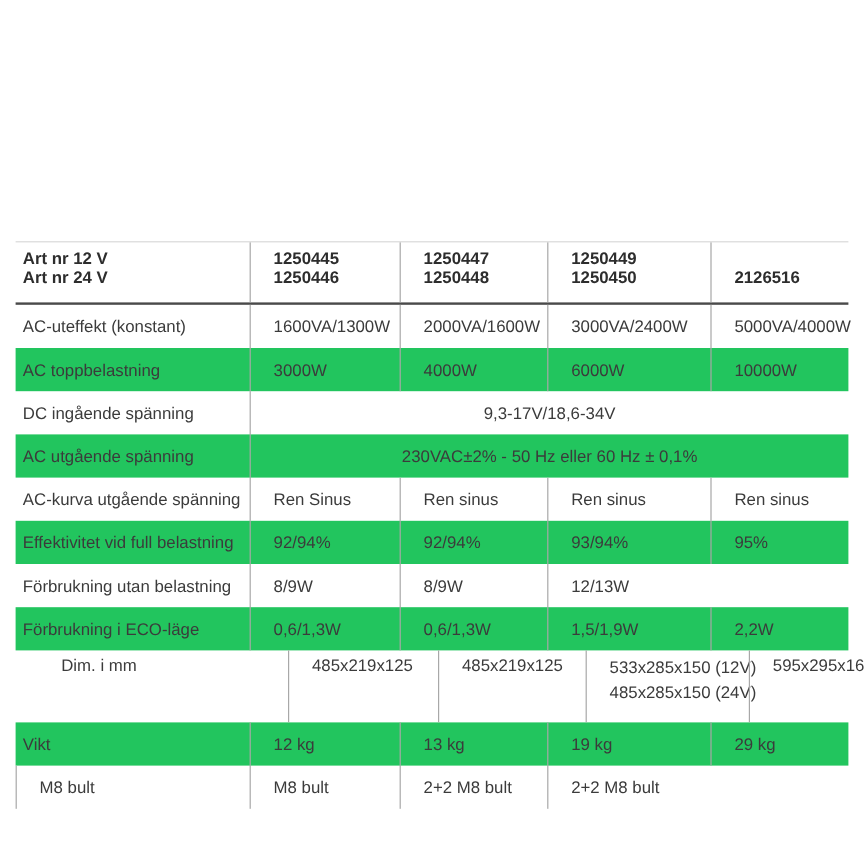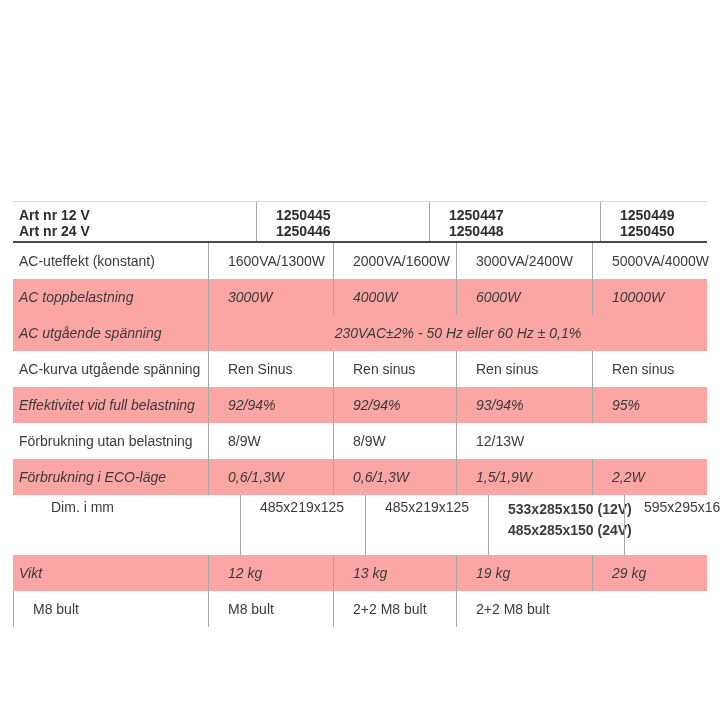--- a/index.html
+++ b/index.html
@@ -21,47 +21,46 @@
     width: 694px;
     font-size: 14px;
     color: #3b3b3b;
   }
   .trow {
     display: grid;
     grid-template-columns: 195px 125px 123px 136px 115px;
   }
   
   .thead {
-    height: 42px;
+    height: 53px;
     border-top: 1px solid #d9d9d9;
     border-bottom: 2px solid #4a4a4a;
     font-weight: bold;
     color: #2d2d2d;
     box-sizing: border-box;
-    gap: 48px;
   }
   .thead .cell {
     display: block;
     padding-top: 5px;
   }
   .hline {
     height: 16px;
     line-height: 16px;
     white-space: nowrap;
   }
   
   .brow { height: 36px; }
   .brow .cell {
     display: flex;
     align-items: center;
     height: 100%;
     box-sizing: border-box;
     white-space: nowrap;
   }
-  .alt { background: #fca5a5; font-style: italic; }
+  .alt { background: #22c55e; }
   .label { padding-left: 6px; }
   .val {
     border-left: 1px solid #a8a8a8;
     padding-left: 19px;
   }
   .vspan {
     grid-column: 2 / 6;
     border-left: 1px solid #a8a8a8;
     justify-content: center !important;
     padding-left: 0;
@@ -70,21 +69,21 @@
   .row-dim .cell {
     align-items: flex-start;
     padding-top: 4px;
   }
   .multiline {
     flex-direction: column;
     justify-content: flex-start;
     align-items: flex-start !important;
     line-height: 21px;
   }
-  .multiline div { white-space: nowrap; font-weight: bold; }
+  .multiline div { white-space: nowrap; }
 </style>
 </head>
 <body>
 
 <div class="spec-table">
 
   <div class="trow thead">
     <div class="cell label">
       <div class="hline">Art nr 12 V</div>
       <div class="hline">Art nr 24 V</div>
@@ -116,20 +115,24 @@
   </div>
 
   <div class="trow brow alt">
     <div class="cell label">AC toppbelastning</div>
     <div class="cell val">3000W</div>
     <div class="cell val">4000W</div>
     <div class="cell val">6000W</div>
     <div class="cell val">10000W</div>
   </div>
 
+  <div class="trow brow">
+    <div class="cell label">DC ingående spänning</div>
+    <div class="cell vspan">9,3-17V/18,6-34V</div>
+  </div>
 
   <div class="trow brow alt">
     <div class="cell label">AC utgående spänning</div>
     <div class="cell vspan">230VAC±2% - 50 Hz eller 60 Hz ± 0,1%</div>
   </div>
 
   <div class="trow brow">
     <div class="cell label">AC-kurva utgående spänning</div>
     <div class="cell val">Ren Sinus</div>
     <div class="cell val">Ren sinus</div>

